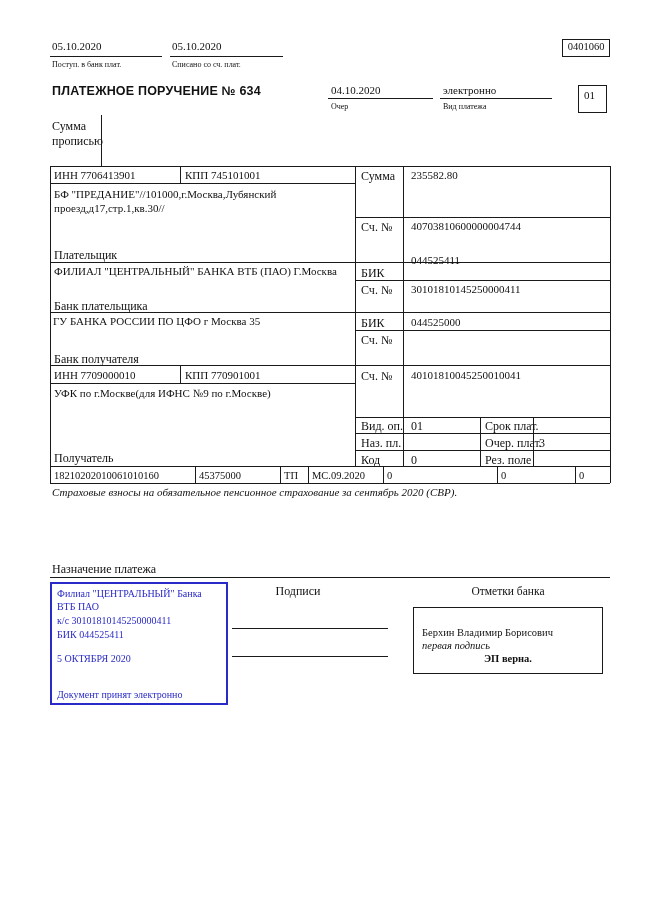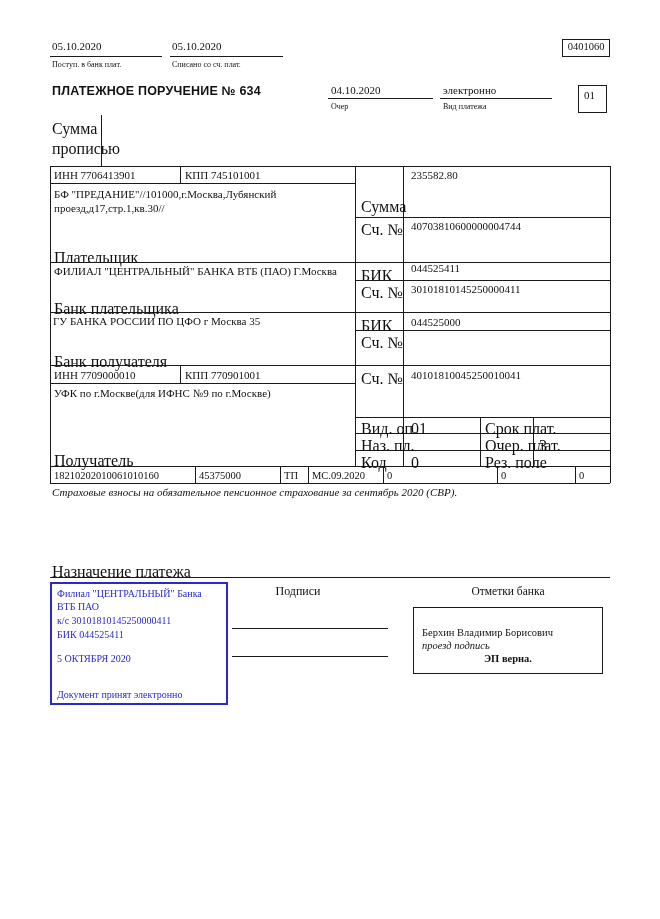--- a/index.html
+++ b/index.html
@@ -5,21 +5,21 @@
   html,body{margin:0;padding:0;background:#fff;}
   .page{position:relative;width:660px;height:919px;background:#ffffff;overflow:hidden;
         font-family:"Liberation Serif",serif;color:#111;font-size:11px;line-height:1.25;}
   .t{position:absolute;white-space:nowrap;}
   .wrap{white-space:normal;}
   .hl{position:absolute;height:0;border-top:1px solid #1a1a1a;}
   .hl2{position:absolute;height:0;border-top:1.5px solid #1a1a1a;}
   .vl{position:absolute;width:0;border-left:1px solid #1a1a1a;}
   .box{position:absolute;border:1px solid #1a1a1a;box-sizing:border-box;}
   .small{font-size:8px;}
-  .lab{font-size:16px;}
+  .lab{font-size:12px;}
   .title{font-family:"Liberation Sans",sans-serif;font-weight:bold;font-size:12.5px;letter-spacing:.2px;}
   .center{text-align:center;}
   .bold{font-weight:bold;}
   .italic{font-style:italic;}
   .stamp{position:absolute;left:50px;top:582px;width:178px;height:123px;
          border:2px solid #2a2ac8;box-sizing:border-box;color:#2a2ac8;font-size:10px;}
   .stamp .t{color:#2a2ac8;}
   .epbox{position:absolute;left:413px;top:607px;width:190px;height:67px;
          border:1px solid #1a1a1a;box-sizing:border-box;font-size:10.5px;}
 </style>
@@ -53,33 +53,33 @@
   <div class="hl" style="left:50px;top:166px;width:560px;"></div>
   <div class="vl" style="left:50px;top:166px;height:317px;"></div>
   <div class="vl" style="left:610px;top:166px;height:317px;"></div>
   <div class="vl" style="left:355px;top:166px;height:300px;"></div>
   <div class="vl" style="left:403px;top:166px;height:300px;"></div>
 
   <div class="t" style="left:54px;top:169px;">ИНН 7706413901</div>
   <div class="vl" style="left:180px;top:166px;height:17px;"></div>
   <div class="t" style="left:185px;top:169px;">КПП 745101001</div>
   <div class="hl" style="left:50px;top:183px;width:305px;"></div>
-  <div class="t lab" style="left:361px;top:169px;margin-top:28px;">Сумма</div>
+  <div class="t lab" style="left:361px;top:169px;">Сумма</div>
   <div class="t" style="left:411px;top:169px;">235582.80</div>
 
   <div class="t wrap" style="left:54px;top:188px;width:288px;">БФ "ПРЕДАНИЕ"//101000,г.Москва,Лубянский проезд,д17,стр.1,кв.30//</div>
   <div class="hl" style="left:355px;top:217px;width:255px;"></div>
   <div class="t lab" style="left:361px;top:220px;">Сч. №</div>
   <div class="t" style="left:411px;top:220px;">40703810600000004744</div>
   <div class="t lab" style="left:54px;top:248px;">Плательщик</div>
   <div class="hl" style="left:50px;top:262px;width:560px;"></div>
 
   <div class="t wrap" style="left:54px;top:265px;width:295px;">ФИЛИАЛ "ЦЕНТРАЛЬНЫЙ" БАНКА ВТБ (ПАО) Г.Москва</div>
   <div class="t lab" style="left:361px;top:266px;">БИК</div>
-  <div class="t" style="left:411px;top:262px;">044525411</div>
+  <div class="t" style="left:411px;top:254px;">044525411</div>
   <div class="hl" style="left:355px;top:280px;width:255px;"></div>
   <div class="t lab" style="left:361px;top:283px;">Сч. №</div>
   <div class="t" style="left:411px;top:283px;">30101810145250000411</div>
   <div class="t lab" style="left:54px;top:299px;">Банк плательщика</div>
   <div class="hl" style="left:50px;top:312px;width:560px;"></div>
 
   <div class="t wrap" style="left:53px;top:315px;width:295px;">ГУ БАНКА РОССИИ ПО ЦФО г Москва 35</div>
   <div class="t lab" style="left:361px;top:316px;">БИК</div>
   <div class="t" style="left:411px;top:316px;">044525000</div>
   <div class="hl" style="left:355px;top:330px;width:255px;"></div>
@@ -142,17 +142,17 @@
     <div class="t" style="left:5px;top:105px;">Документ принят электронно</div>
   </div>
 
   <div class="t center" style="left:220px;top:584px;width:156px;font-size:12px;">Подписи</div>
   <div class="hl" style="left:232px;top:628px;width:156px;"></div>
   <div class="hl" style="left:232px;top:656px;width:156px;"></div>
 
   <div class="t center" style="left:413px;top:584px;width:190px;font-size:11.5px;">Отметки банка</div>
   <div class="epbox">
     <div class="t" style="left:8px;top:18px;">Берхин Владимир Борисович</div>
-    <div class="t italic" style="left:8px;top:31px;">проезд подпись</div>
+    <div class="t italic" style="left:8px;top:31px;">первая подпись</div>
     <div class="t bold center" style="left:0;top:44px;width:188px;">ЭП верна.</div>
   </div>
 
 </div>
 
 </body></html>

